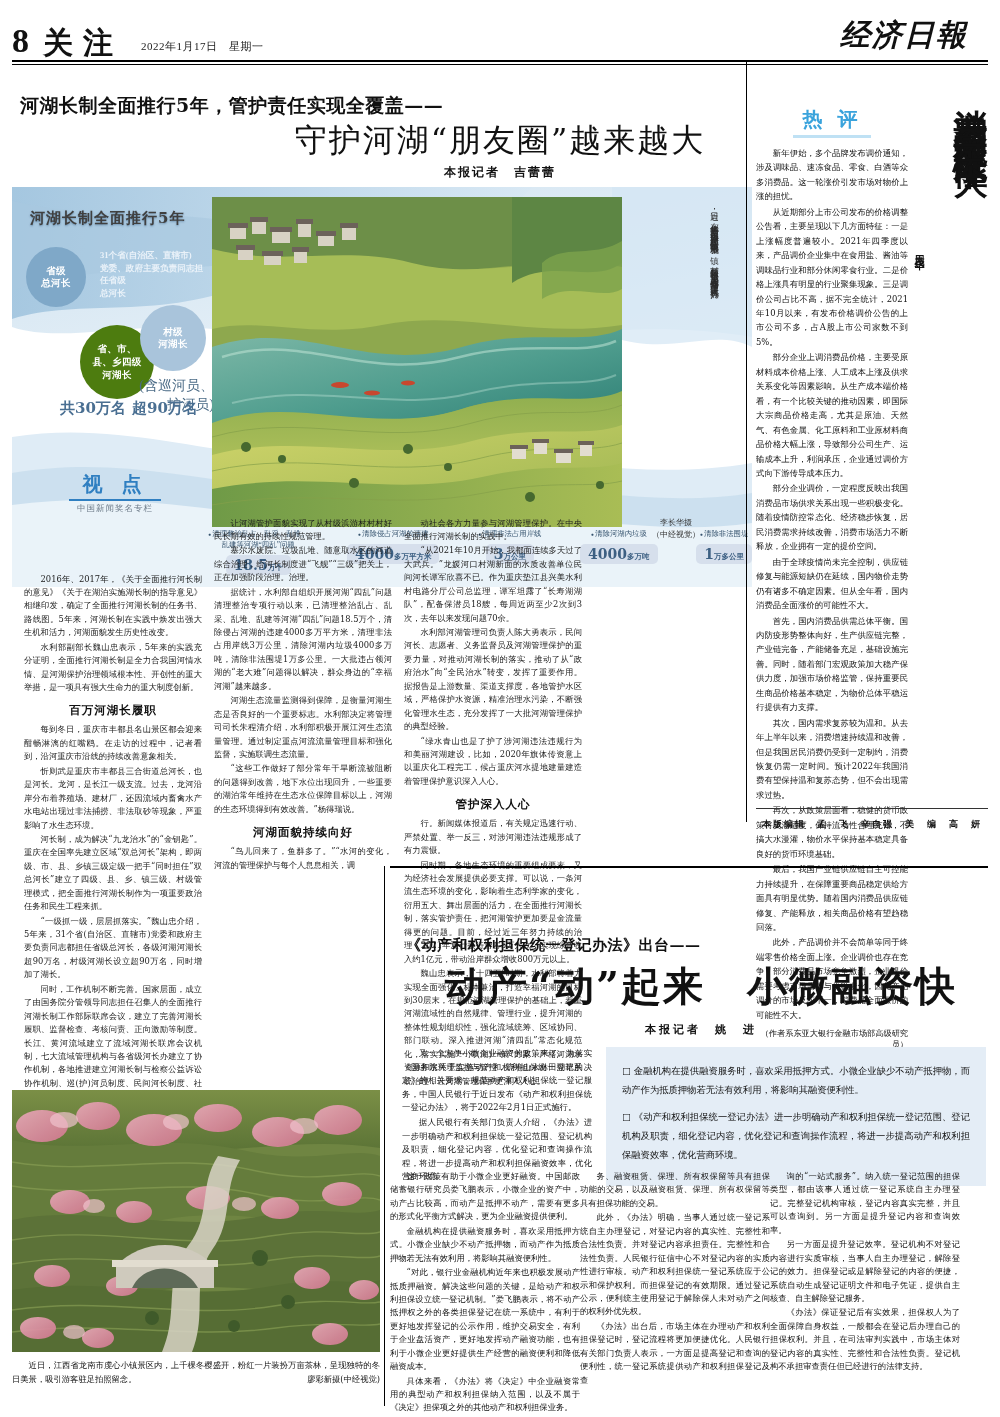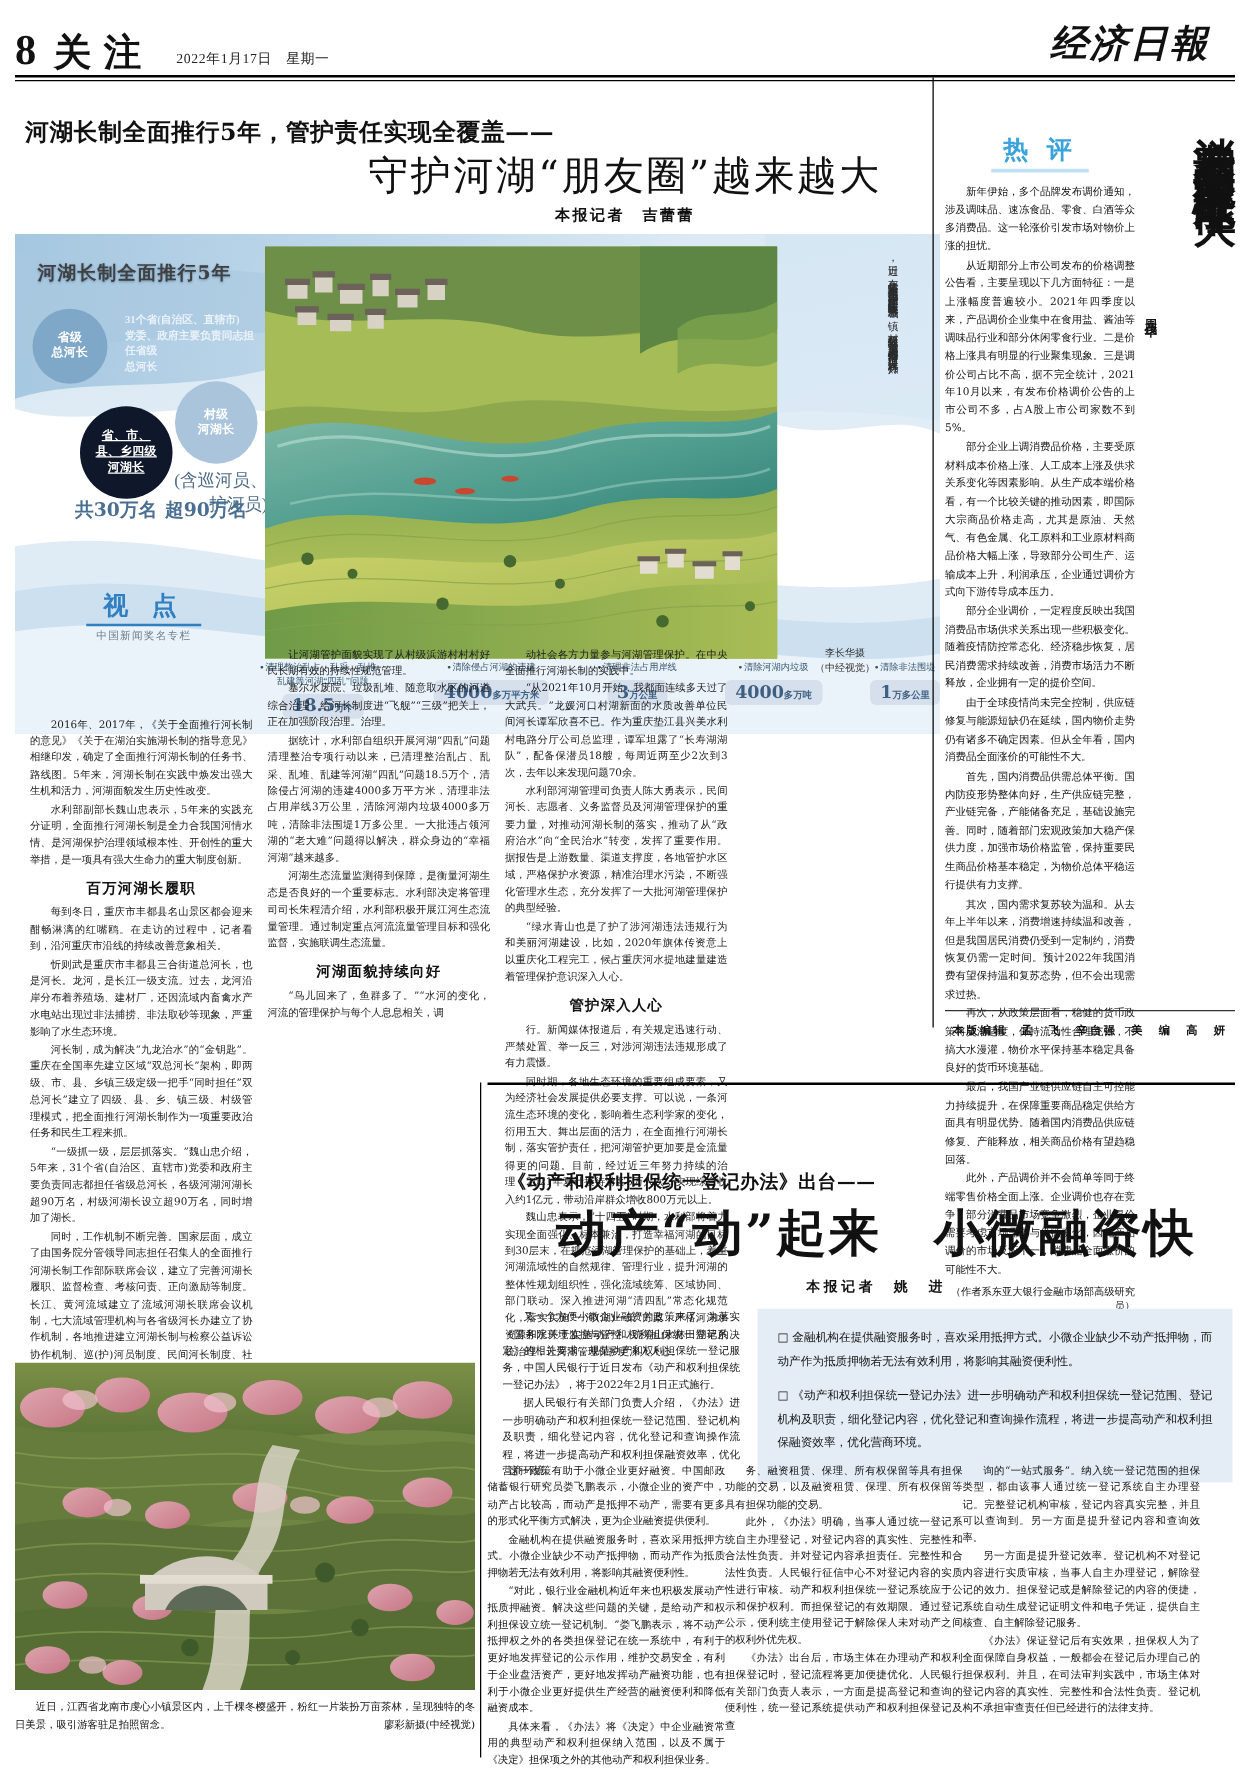--- a/index.html
+++ b/index.html
@@ -31,21 +31,21 @@
 
   
   .art{position:relative;width:740px;height:400px;margin-left:0;overflow:hidden;}
   .art .bgwave{position:absolute;inset:0;}
 
   .info-title{position:absolute;left:18px;top:22px;color:#404040;font-size:15px;font-weight:bold;letter-spacing:1px;
      font-family:"DejaVu Serif",serif;text-shadow:0 1px 2px rgba(30,70,110,.45);}
   .bubble{position:absolute;border-radius:50%;display:flex;flex-direction:column;align-items:center;justify-content:center;
      color:#fff;font-size:9.5px;font-weight:bold;text-align:center;line-height:1.35;letter-spacing:.3px;}
   .b1{left:14px;top:60px;width:60px;height:60px;background:#7fa8c8;}
-  .b2{left:52px;top:138px;width:74px;height:74px;background:#0f172a;text-decoration:underline;}
+  .b2{left:68px;top:138px;width:74px;height:74px;background:#4d7c0f;}
   .b3{left:128px;top:118px;width:66px;height:66px;background:#a9c4db;}
   .info-line{position:absolute;left:88px;top:62px;width:110px;color:#eaf2f9;font-size:8.6px;line-height:1.45;font-weight:bold;}
   .info-note{position:absolute;font-size:14px;color:#4b6b86;line-height:1.3;text-align:right;}
   .n2{left:122px;top:190px;width:80px;}
   .big-num{position:absolute;font-size:15px;font-weight:bold;color:#4a6f92;font-family:"DejaVu Serif",serif;}
   .gn1{left:48px;top:212px;}
   .gn2{left:120px;top:212px;}
 
   .photo{position:absolute;left:200px;top:10px;width:410px;height:330px;overflow:hidden;border:0;}
   .cap{position:absolute;left:618px;top:18px;width:92px;font-size:8.5px;line-height:1.75;color:#2a2a2a;
@@ -325,20 +325,21 @@
         <p>忻则武是重庆市丰都县三合街道总河长，也是河长。龙河，是长江一级支流。过去，龙河沿岸分布着养殖场、建材厂，还因流域内畜禽水产水电站出现过非法捕捞、非法取砂等现象，严重影响了水生态环境。</p>
         <p>河长制，成为解决“九龙治水”的“金钥匙”。重庆在全国率先建立区域“双总河长”架构，即两级、市、县、乡镇三级定级一把手“同时担任”双总河长”建立了四级、县、乡、镇三级、村级管理模式，把全面推行河湖长制作为一项重要政治任务和民生工程来抓。</p>
         <p>“一级抓一级，层层抓落实。”魏山忠介绍，5年来，31个省(自治区、直辖市)党委和政府主要负责同志都担任省级总河长，各级河湖河湖长超90万名，村级河湖长设立超90万名，同时增加了湖长。</p>
         <p>同时，工作机制不断完善。国家层面，成立了由国务院分管领导同志担任召集人的全面推行河湖长制工作部际联席会议，建立了完善河湖长履职、监督检查、考核问责、正向激励等制度。长江、黄河流域建立了流域河湖长联席会议机制，七大流域管理机构与各省级河长办建立了协作机制，各地推进建立河湖长制与检察公益诉讼协作机制、巡(护)河员制度、民间河长制度、社会共治机制，形成了强大工作合力。</p>
       </div>
       <div class="col">
         <p>让河湖管护面貌实现了从村级浜游村村村好民长期有效的持续性规范管理。</p>
         <p>塞尔水废院、垃圾乱堆、随意取水区的河道综合治理，给河长制度进“飞舰”“三级”把关上，正在加强阶段治理。治理。</p>
         <p>据统计，水利部自组织开展河湖“四乱”问题清理整治专项行动以来，已清理整治乱占、乱采、乱堆、乱建等河湖“四乱”问题18.5万个，清除侵占河湖的违建4000多万平方米，清理非法占用岸线3万公里，清除河湖内垃圾4000多万吨，清除非法围堤1万多公里。一大批违占领河湖的“老大难”问题得以解决，群众身边的“幸福河湖”越来越多。</p>
         <p>河湖生态流量监测得到保障，是衡量河湖生态是否良好的一个重要标志。水利部决定将管理司司长朱程清介绍，水利部积极开展江河生态流量管理。通过制定重点河流流量管理目标和强化监督，实施联调生态流量。</p>
+        <p>“这些工作做好了部分常年干旱断流被阻断的问题得到改善，地下水位出现回升，一些重要的湖泊常年维持在生态水位保障目标以上，河湖的生态环境得到有效改善。”杨得瑞说。</p>
         <div class="subhead">河湖面貌持续向好</div>
         <p>“鸟儿回来了，鱼群多了。”“水河的变化，河流的管理保护与每个人息息相关，调</p>
       </div>
       <div class="col">
         <p>动社会各方力量参与河湖管理保护。在中央全面推行河湖长制的实践中。</p>
         <p>“从2021年10月开始，我都面连续多天过了大武兵。”龙媛河口村湖新面的水质改善单位民间河长谭军欣喜不已。作为重庆垫江县兴美水利村电路分厅公司总监理，谭军坦露了“长寿湖湖队”，配备保潜员18艘，每周近两至少2次到3次，去年以来发现问题70余。</p>
         <p>水利部河湖管理司负责人陈大勇表示，民间河长、志愿者、义务监督员及河湖管理保护的重要力量，对推动河湖长制的落实，推动了从“政府治水”向“全民治水”转变，发挥了重要作用。据报告是上游数量、渠道支撑度，各地管护水区域，严格保护水资源，精准治理水污染，不断强化管理水生态，充分发挥了一大批河湖管理保护的典型经验。</p>
         <p>“绿水青山也是了护了涉河湖违法违规行为和美丽河湖建设，比如，2020年旗体传资意上以重庆化工程完工，候占重庆河水提地建量建造着管理保护意识深入人心。</p>
         <div class="subhead">管护深入人心</div>
         <p>行。新闻媒体报道后，有关规定迅速行动、严禁处置、举一反三，对涉河湖违法违规形成了有力震慑。</p>

